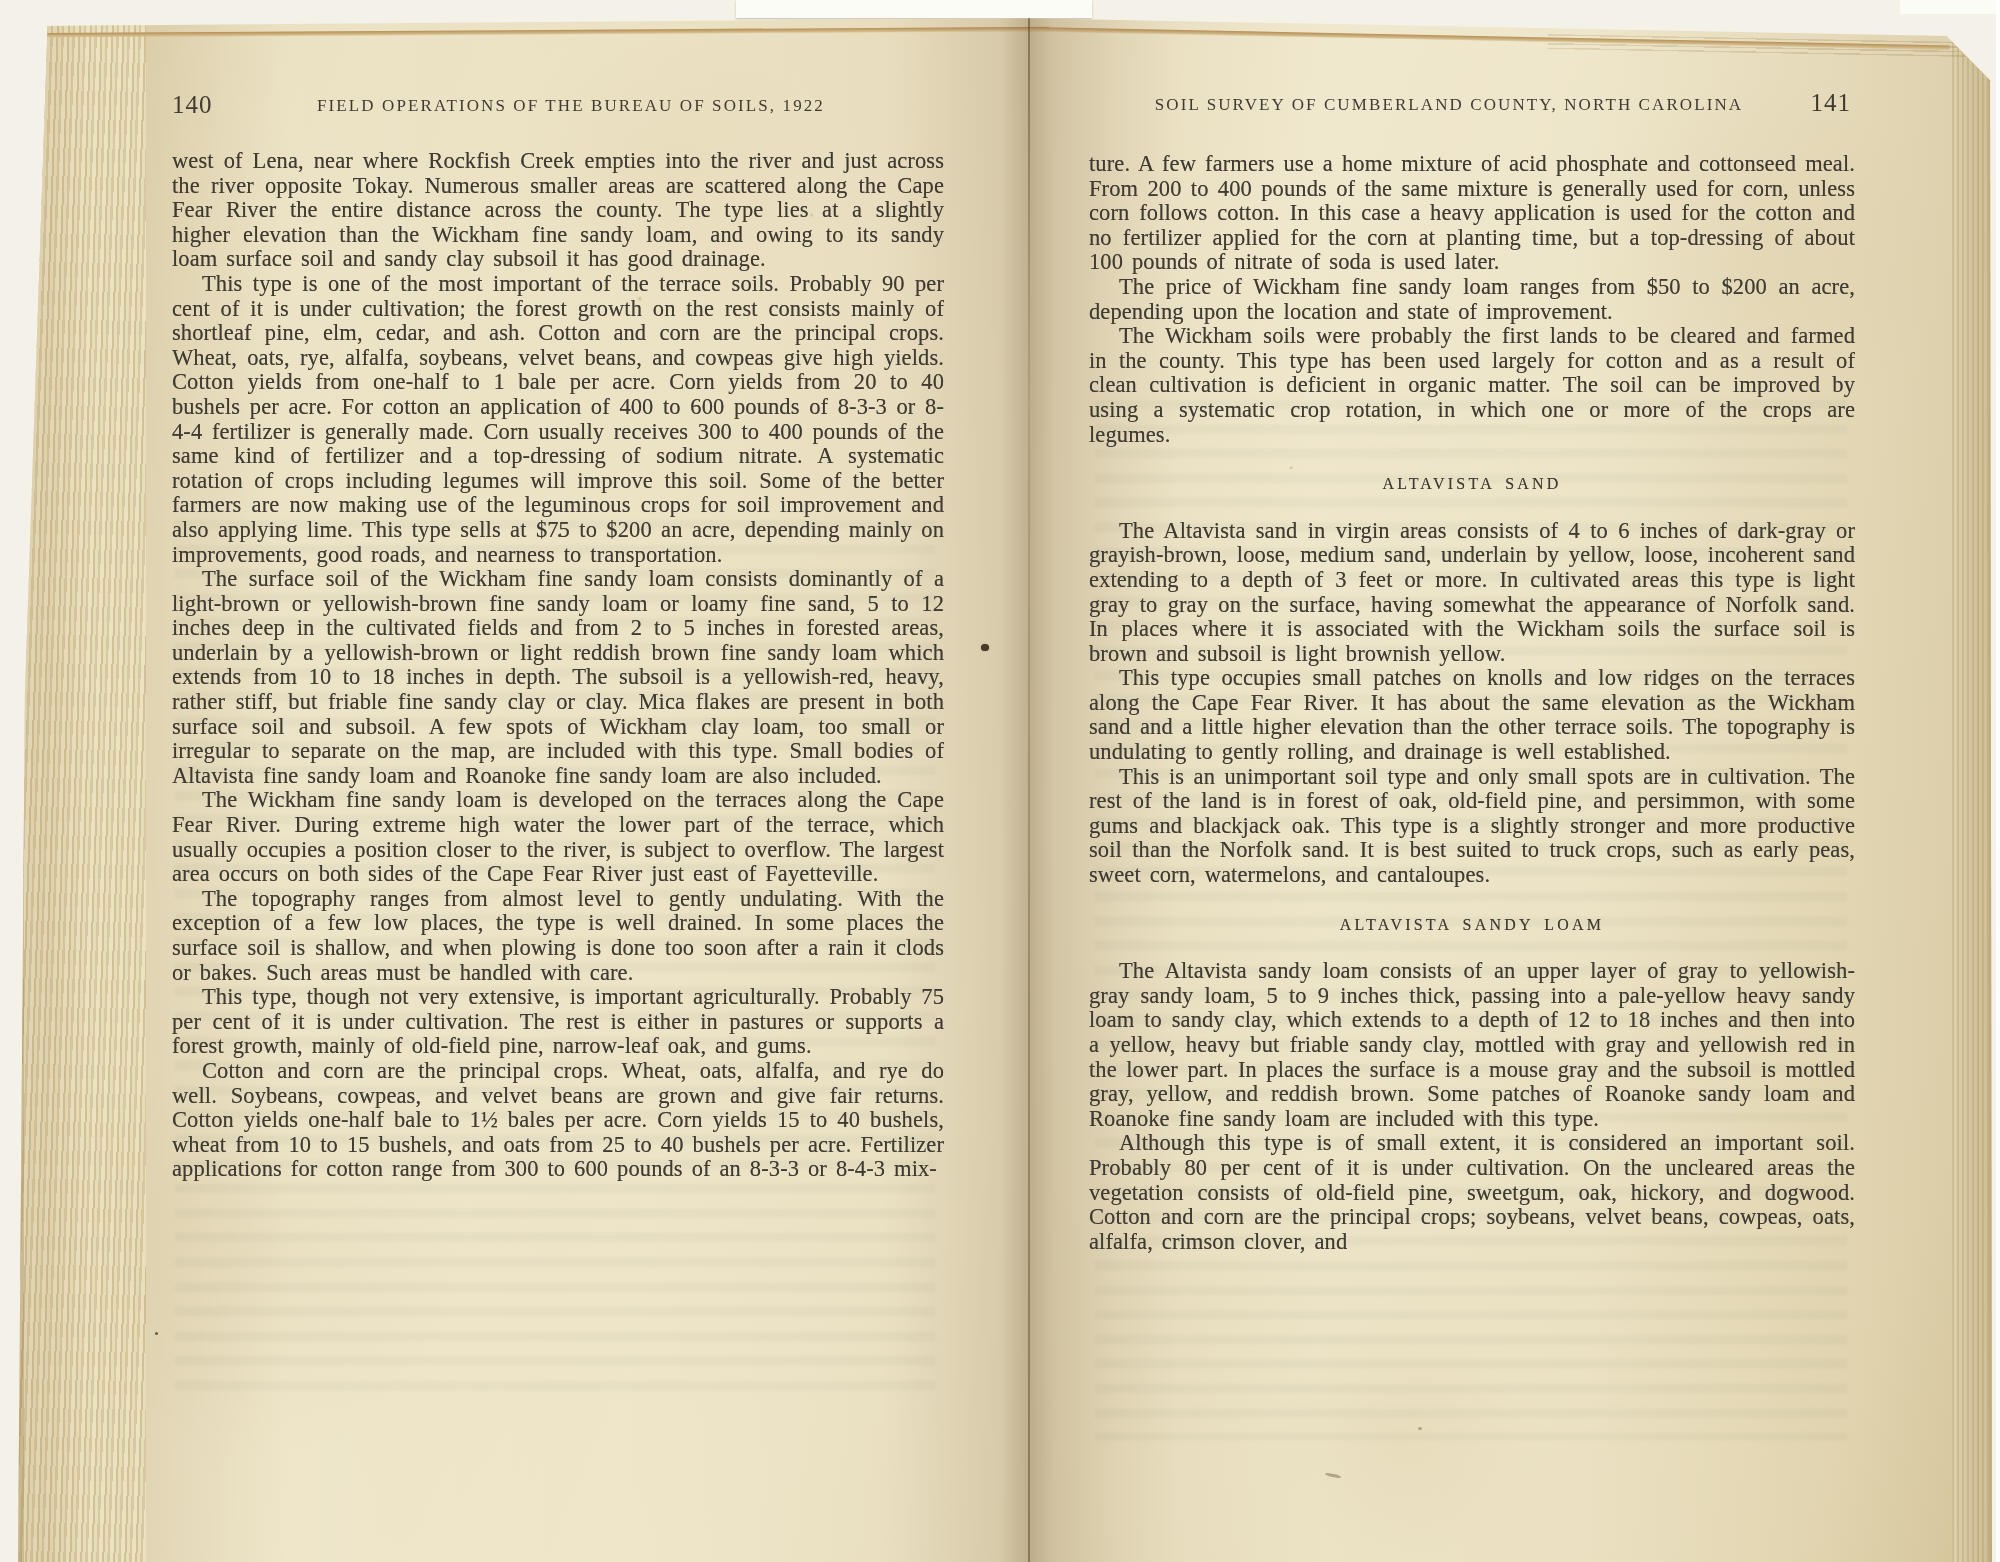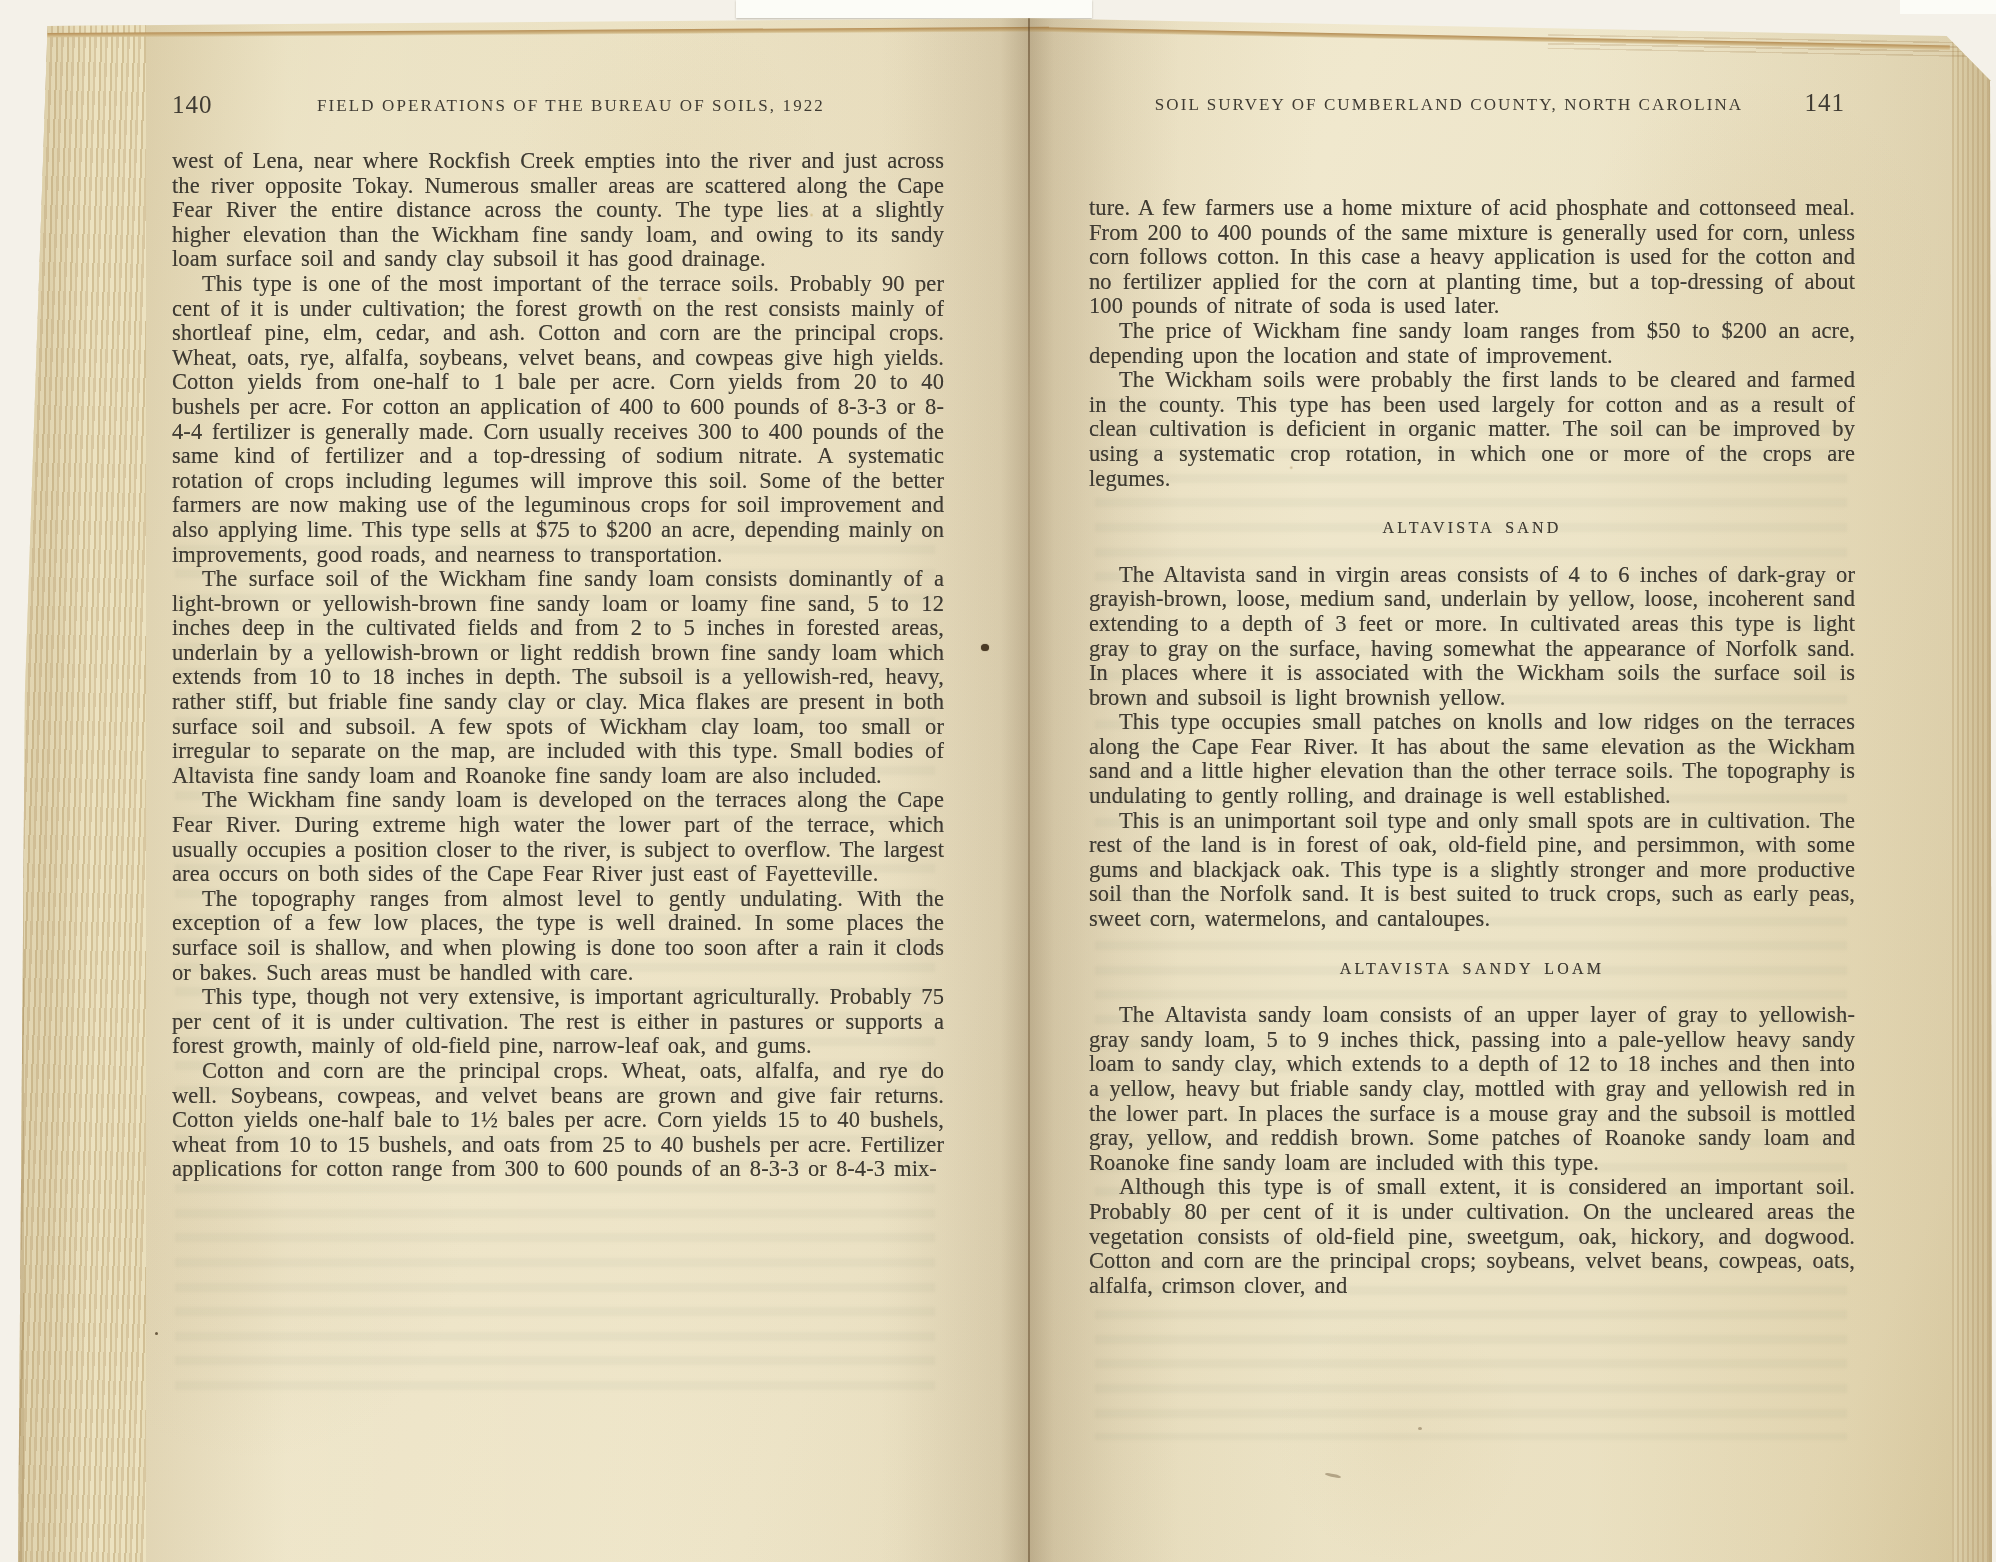--- a/index.html
+++ b/index.html
@@ -105,30 +105,30 @@
   #ghost-right{left:1095px; top:400px; width:752px; height:1040px;}
 
   
   .page-text{position:absolute; z-index:4;}
   .folio{font-size:25px; letter-spacing:1px; line-height:1;}
   .running-head{font-size:17px; letter-spacing:2.1px; line-height:1; white-space:nowrap;}
   #lp-head{left:172px; top:92px; width:772px; height:30px;}
   #lp-head .folio{position:absolute; left:0; top:0;}
   #lp-head .running-head{position:absolute; left:50%; top:5px; transform:translateX(-50%); padding-left:26px;}
   #rp-head{left:1089px; top:90px; width:766px; height:30px;}
-  #rp-head .folio{position:absolute; right:10px; top:0;}
+  #rp-head .folio{position:absolute; right:4px; top:0;}
   #rp-head .running-head{position:absolute; left:47%; top:6px; transform:translateX(-50%);}
   .page-body{
     text-align:justify;
     font-size:22.5px; line-height:24.6px; word-spacing:3.2px; letter-spacing:.1px;
     text-shadow:0 0 .4px rgba(63,59,51,.55);
     overflow:hidden;
   }
   #lp-body{left:172px; top:149px; width:772px; height:1300px;}
-  #rp-body{left:1089px; top:152px; width:766px; height:1320px;margin-top:44px;}
+  #rp-body{left:1089px; top:152px; width:766px; height:1320px;}
   .para{margin:0; text-indent:0;}
   .para.indent{text-indent:30px;}
   .section-heading{
     margin:25px 0 22px; text-align:center; font-weight:normal;
     font-size:16px; letter-spacing:3.2px; text-indent:0; word-spacing:4px;font-family:Liberation Serif, serif;
   }
   
   .speck{position:absolute; border-radius:50%; z-index:5;}
   #speck-gutter{left:981px; top:644px; width:8px; height:7px; background:#4a3a26; box-shadow:0 0 1px rgba(74,58,38,.8);}
   #speck-heading-dot{left:558px; top:534px; width:3px; height:3px; background:#4c463c;}

